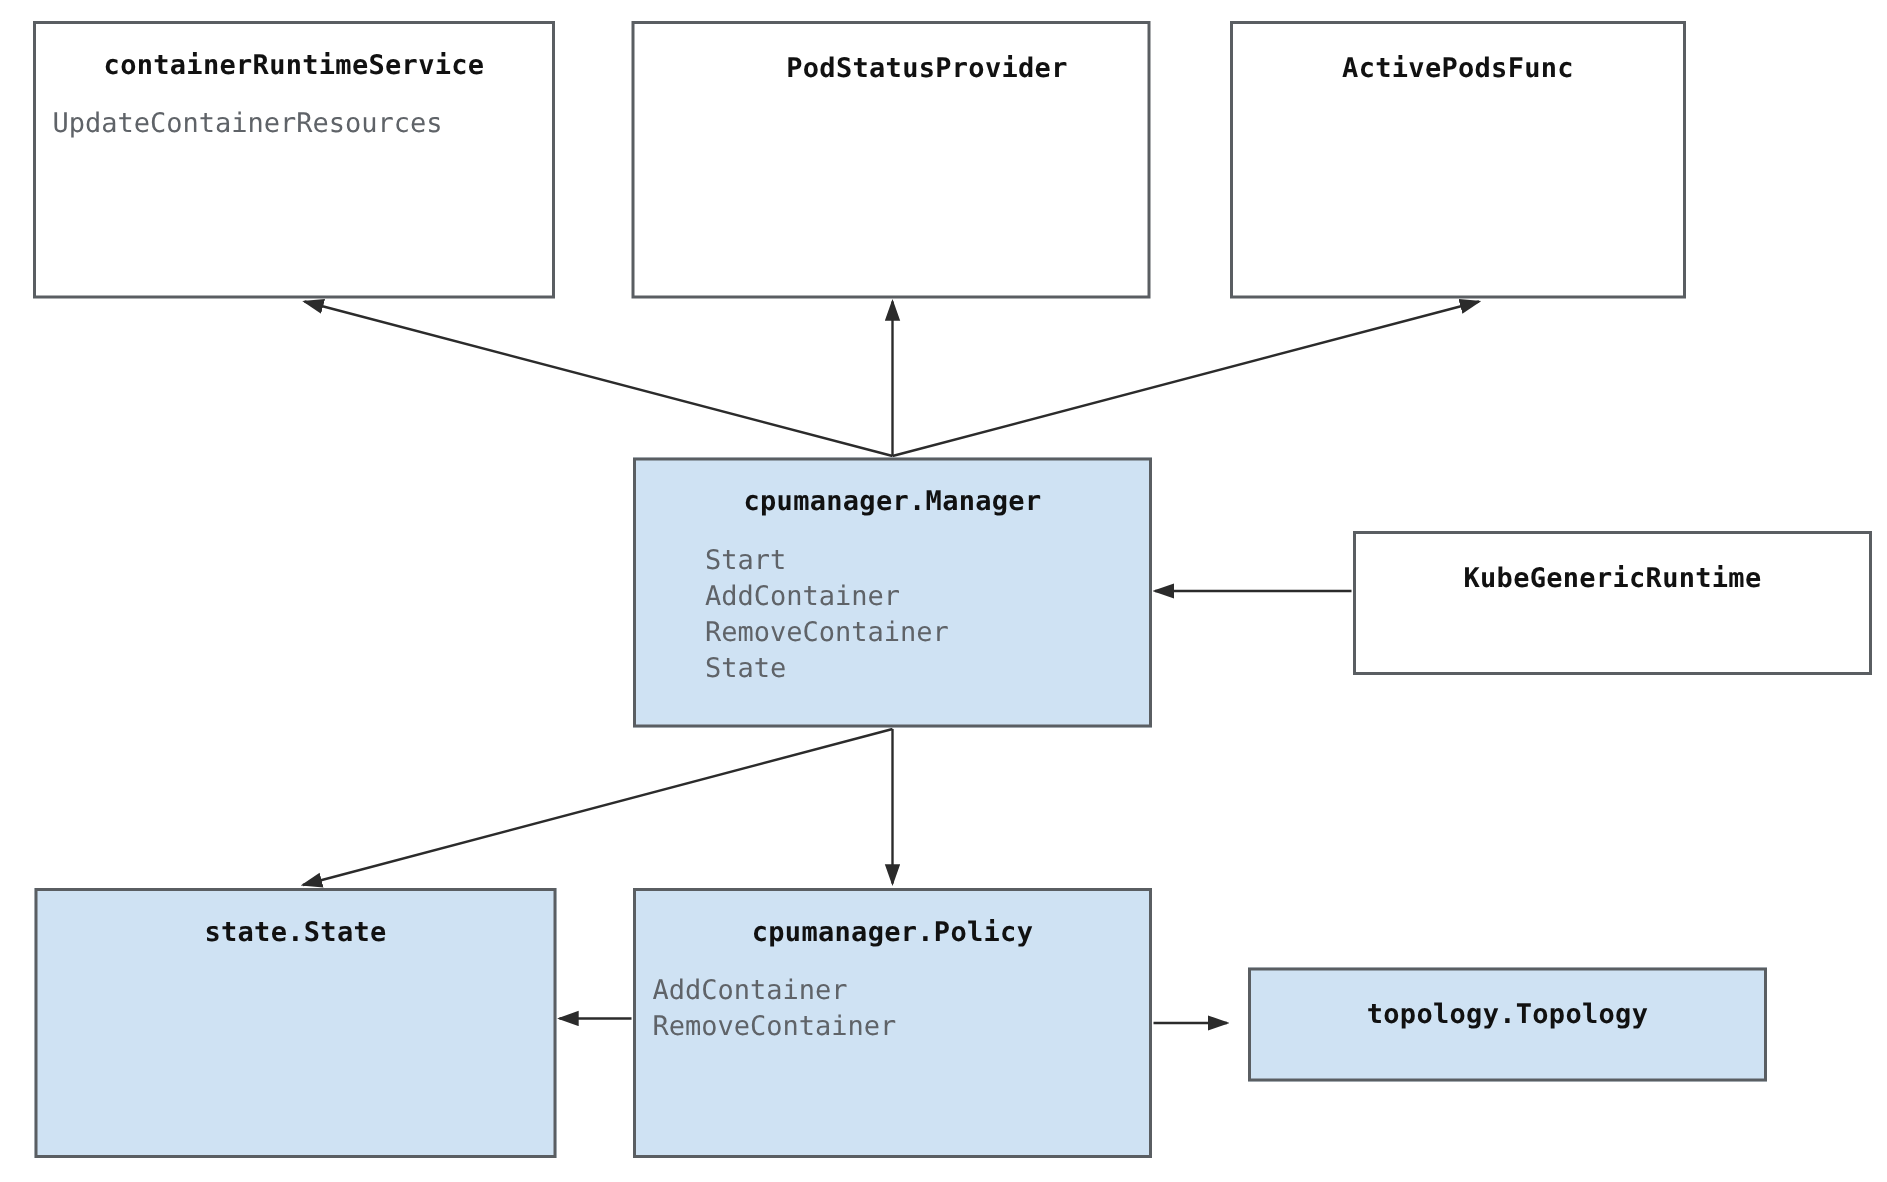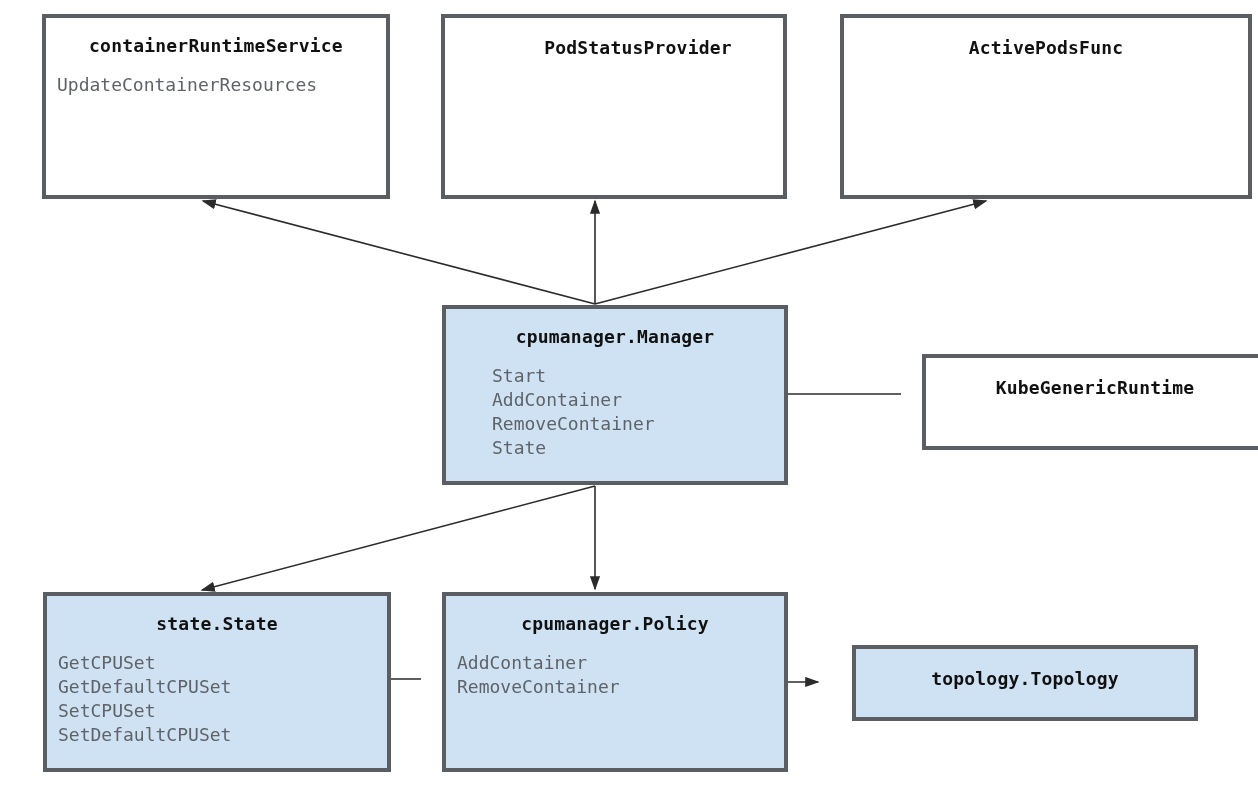--- a/index.html
+++ b/index.html
@@ -20,24 +20,23 @@
     position: absolute;
     left: 0;
     top: 0;
     width: 1258px;
     height: 788px;
     pointer-events: none;
   }
   .node {
     position: absolute;
     box-sizing: border-box;
-    border: 4px solid #1d4ed8;
+    border: 2px solid #1d4ed8;
     background: #ffffff;
     overflow: hidden;
-    margin-left: 20px;
   }
   .node.filled {
     background: #cfe2f3;
   }
   .node-title {
     display: block;
     text-align: center;
     font-family: "DejaVu Sans Mono", "Liberation Mono", monospace;
     font-weight: bold;
     font-size: 18px;
@@ -84,43 +83,37 @@
   <div id="node-layer">
       <div class="node" style="left: 22px; top: 14px; width: 348px; height: 185px; border-color: rgb(90, 94, 98);">
         <span class="node-title" style="color: rgb(17, 17, 17);">containerRuntimeService</span>
         <div class="node-members" style="color: rgb(95, 99, 104);">
           <span class="member">UpdateContainerResources</span>
         </div>
       </div>
       <div class="node compact" style="left: 421px; top: 14px; width: 346px; height: 185px; border-color: rgb(90, 94, 98); padding-left: 48px;">
         <span class="node-title" style="color: rgb(17, 17, 17);">PodStatusProvider</span>
       </div>
-      <div class="node compact" style="left: 820px; top: 14px; width: 412px; height: 185px; border-color: rgb(90, 94, 98);">
+      <div class="node compact" style="left: 820px; top: 14px; width: 304px; height: 185px; border-color: rgb(90, 94, 98);">
         <span class="node-title" style="color: rgb(17, 17, 17);">ActivePodsFunc</span>
       </div>
       <div class="node filled" style="left: 422px; top: 305px; width: 346px; height: 180px; background: rgb(207, 226, 243); border-color: rgb(90, 94, 98);">
         <span class="node-title" style="color: rgb(17, 17, 17);">cpumanager.Manager</span>
         <div class="node-members" style="color: rgb(95, 99, 104); padding-left: 46px;">
           <span class="member">Start</span>
           <span class="member">AddContainer</span>
           <span class="member">RemoveContainer</span>
           <span class="member">State</span>
         </div>
       </div>
       <div class="node compact" style="left: 902px; top: 354px; width: 346px; height: 96px; border-color: rgb(90, 94, 98);">
         <span class="node-title" style="color: rgb(17, 17, 17);">KubeGenericRuntime</span>
       </div>
       <div class="node filled" style="left: 23px; top: 592px; width: 348px; height: 180px; background: rgb(207, 226, 243); border-color: rgb(90, 94, 98);">
         <span class="node-title" style="color: rgb(17, 17, 17);">state.State</span>
-        <div class="node-members" style="color: rgb(95, 99, 104);">
-          <span class="member">GetCPUSet</span>
-          <span class="member">GetDefaultCPUSet</span>
-          <span class="member">SetCPUSet</span>
-          <span class="member">SetDefaultCPUSet</span>
-        </div>
       </div>
       <div class="node filled" style="left: 422px; top: 592px; width: 346px; height: 180px; background: rgb(207, 226, 243); border-color: rgb(90, 94, 98);">
         <span class="node-title" style="color: rgb(17, 17, 17);">cpumanager.Policy</span>
         <div class="node-members" style="color: rgb(95, 99, 104);">
           <span class="member">AddContainer</span>
           <span class="member">RemoveContainer</span>
         </div>
       </div>
       <div class="node filled compact" style="left: 832px; top: 645px; width: 346px; height: 76px; background: rgb(207, 226, 243); border-color: rgb(90, 94, 98);">
         <span class="node-title" style="color: rgb(17, 17, 17);">topology.Topology</span>

